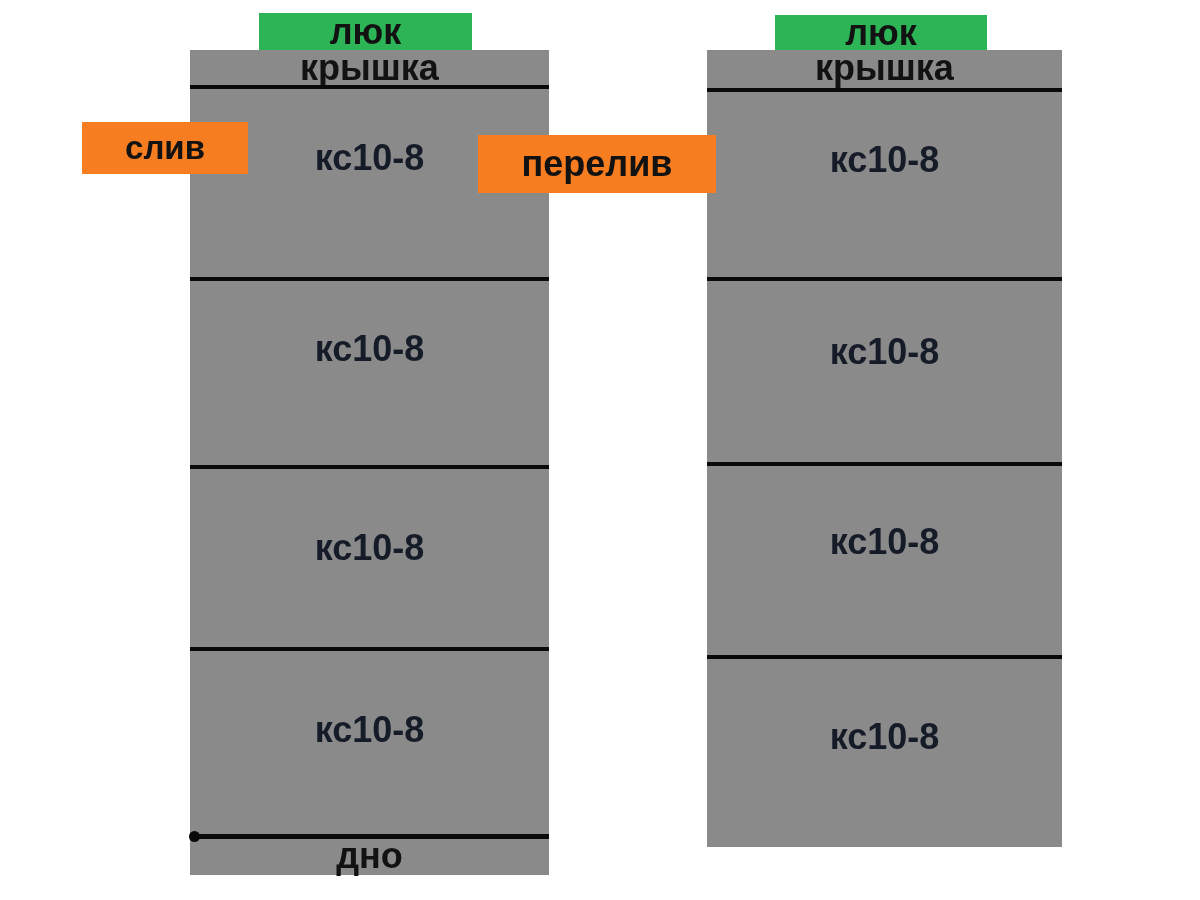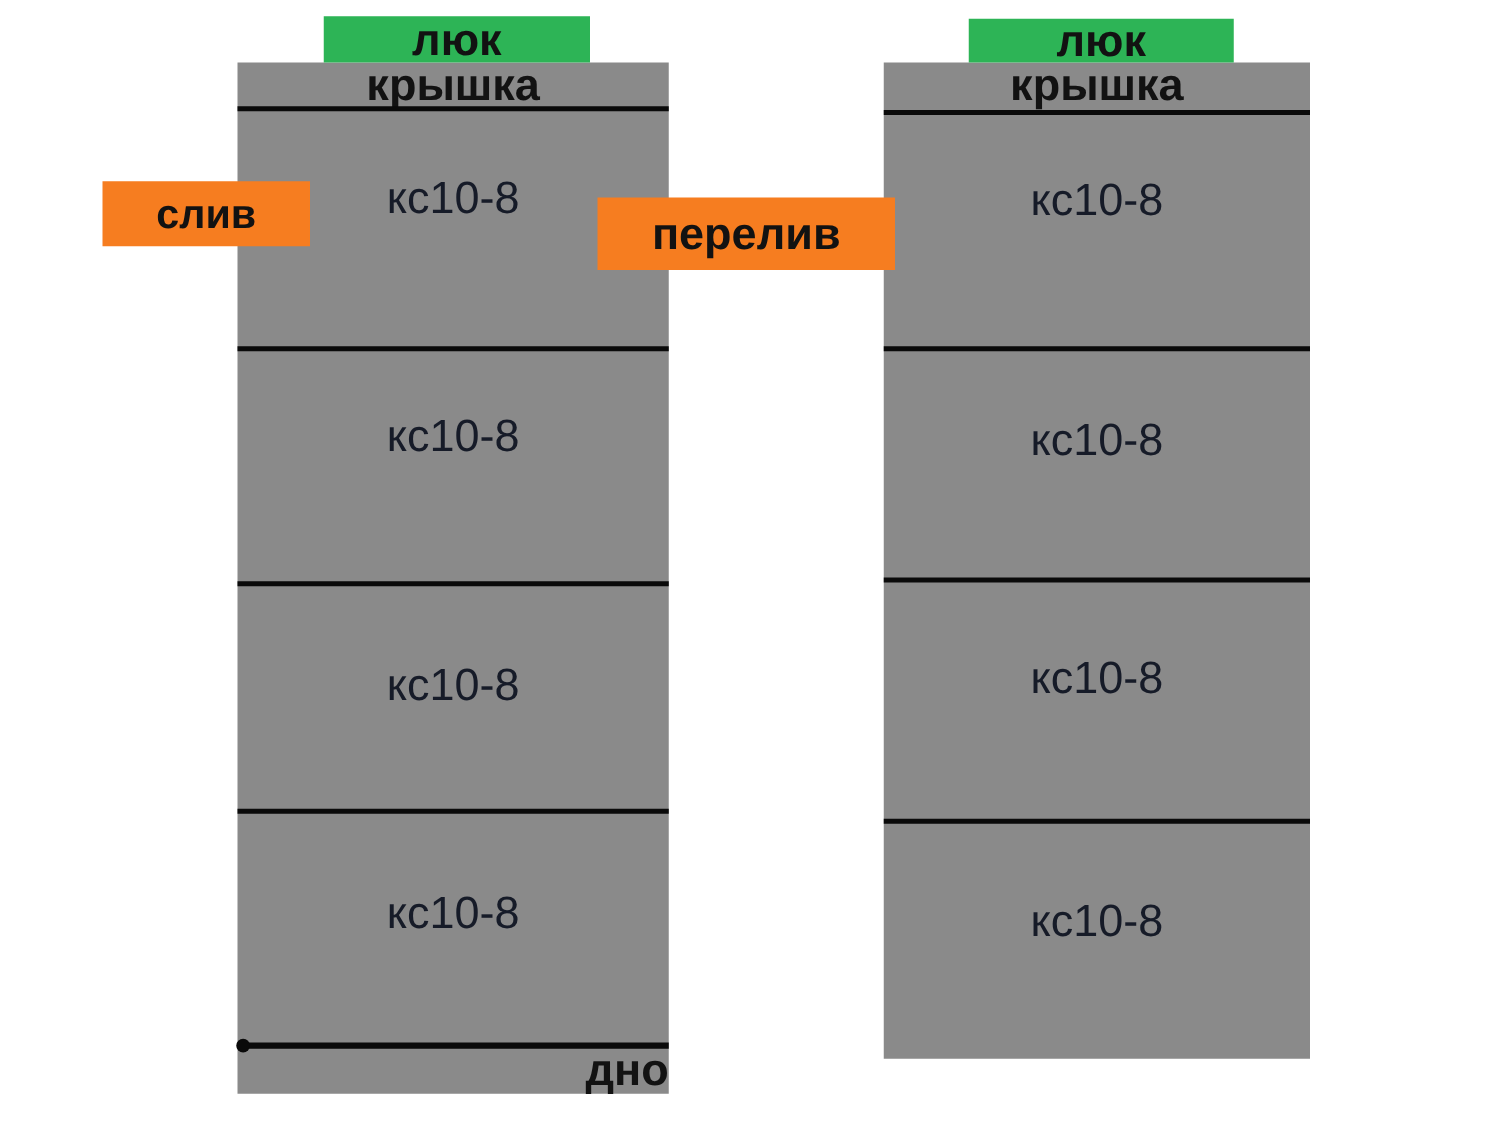--- a/index.html
+++ b/index.html
@@ -13,20 +13,21 @@
   }
   .canvas{
     position:relative;
     width:1200px; height:900px;
     background:#ffffff;
     overflow:hidden;
   }
   .well{
     position:absolute;
     background:var(--gray);
+    padding-left:14px;
   }
   .well-left{ left:190px; top:50px; width:345px; height:825px; }
   .well-right{ left:707px; top:50px; width:341px; height:797px; }
 
   .hline{
     position:absolute; left:0; right:0; height:4px;
     background:var(--line);
   }
   .well-left  .cover-line{ top:35px; }
   .well-right .cover-line{ top:38px; }
@@ -50,35 +51,35 @@
 
   .cover-label{
     position:absolute; top:0; left:0; right:0;
     text-align:center;
     font-size:36px; font-weight:bold; line-height:36px;
     color:var(--text);
   }
   .ring-label{
     position:absolute; left:0; right:0;
     text-align:center;
-    font-size:36px; font-weight:normal; line-height:36px;
+    font-size:36px; font-weight:bold; line-height:36px;
     color:var(--ring-text);
   }
   .well-left  .ring-label-1{ top:90px; }
   .well-left  .ring-label-2{ top:281px; }
   .well-left  .ring-label-3{ top:480px; }
   .well-left  .ring-label-4{ top:662px; }
   .well-right .ring-label-1{ top:92px; }
   .well-right .ring-label-2{ top:284px; }
   .well-right .ring-label-3{ top:474px; }
   .well-right .ring-label-4{ top:669px; }
 
   .bottom-label{
     position:absolute; left:0; right:0; top:788px;
-    text-align:right;
+    text-align:center;
     font-size:36px; font-weight:bold; line-height:36px;
     color:var(--text);
   }
 
   .hatch{
     position:absolute;
     background:var(--green);
     display:flex; align-items:center; justify-content:center;
     font-size:36px; font-weight:bold;
     color:var(--text);
@@ -87,21 +88,20 @@
   .hatch-left{ left:259px; top:13px; width:213px; height:37px; }
   .hatch-right{ left:775px; top:15px; width:212px; height:35px; }
 
   .tag{
     position:absolute;
     background:var(--orange);
     display:flex; align-items:center; justify-content:center;
     font-weight:bold;
     color:var(--text);
     z-index:3;
-    margin-top:23px;
   }
   .tag-drain{ left:82px; top:122px; width:166px; height:52px; font-size:33px; }
   .tag-overflow{ left:478px; top:135px; width:238px; height:58px; font-size:36px; }
 </style>
 </head>
 <body>
 
 <div class="canvas">
 
   <div class="well well-left">

